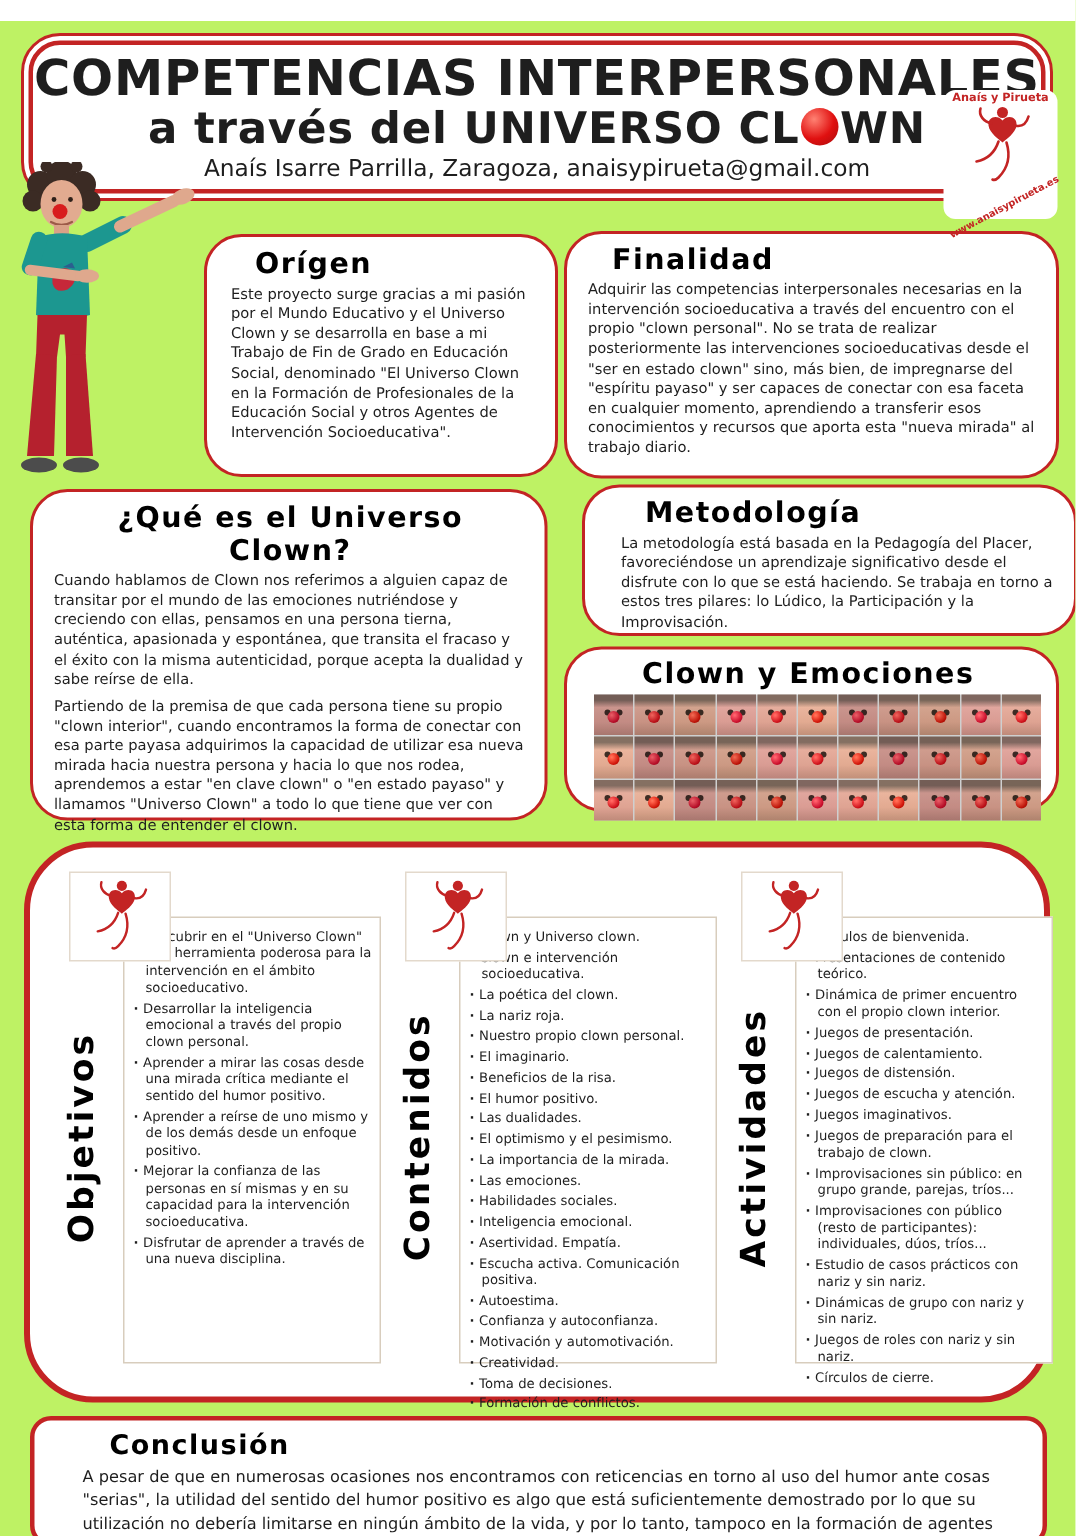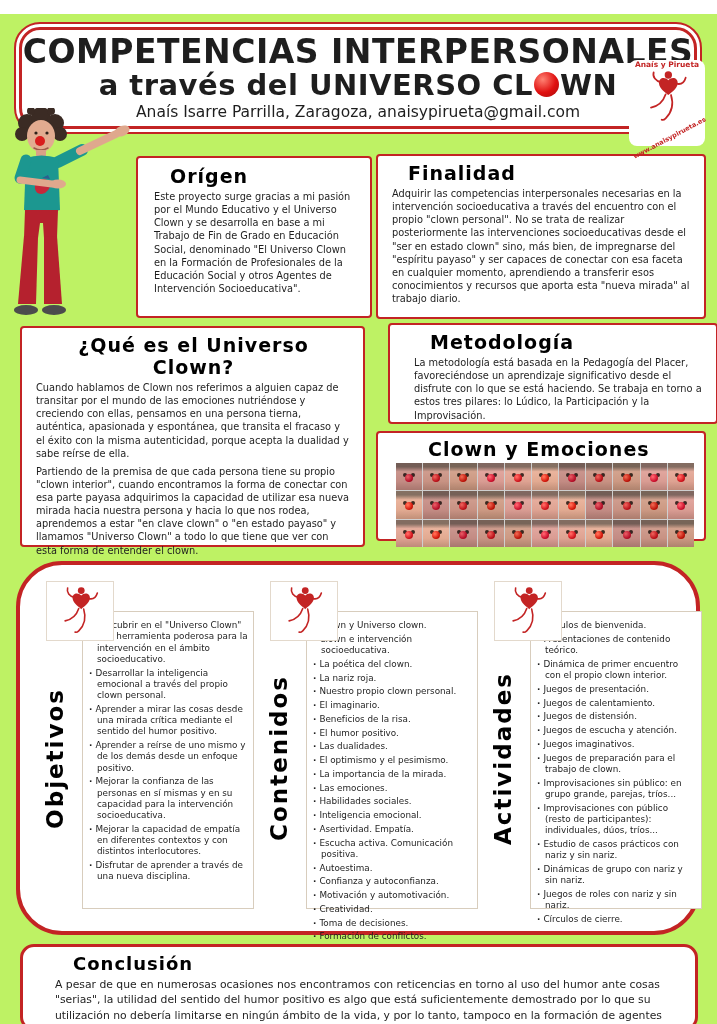--- a/index.html
+++ b/index.html
@@ -5,21 +5,21 @@
   :root{
     --red:#c32424;
     --ink:#1e1e1e;
   }
   *{box-sizing:border-box;margin:0;padding:0;}
   html,body{background:#ffffff;}
   body{font-family:"DejaVu Sans", sans-serif;color:var(--ink);}
   .poster{position:relative;width:717px;height:1024px;background:#bef264;overflow:hidden;margin:14px auto;}
 
   
-  .rbox{position:absolute;border:2.5px solid var(--red);border-radius:4px;background:#fff;}
+  .rbox{position:absolute;border:2.5px solid var(--red);border-radius:25px;background:#fff;}
   .hd{font-weight:800;letter-spacing:1px;font-size:19px;color:#000;margin-bottom:3px;}
   .bd{font-size:9.8px;line-height:1.34;color:var(--ink);}
 
   
   .title-box{position:absolute;left:14px;top:8px;width:688px;height:112px;
     border:2px solid var(--red);border-radius:26px;padding:3px;background:#fff;}
   .title-inner{width:100%;height:100%;border:3px solid var(--red);border-radius:21px;
     text-align:center;padding-top:5px;}
   .title-l1{font-size:33px;font-weight:900;letter-spacing:.5px;line-height:1.05;}
   .title-l2{font-size:29px;font-weight:900;letter-spacing:.5px;line-height:1.05;}
@@ -232,21 +232,20 @@
       <div class="v-label">
         <span>Objetivos</span>
       </div>
       <div class="list-box">
         <ul>
             <li>Descubrir en el "Universo Clown" una herramienta poderosa para la intervención en el ámbito socioeducativo.</li>
             <li>Desarrollar la inteligencia emocional a través del propio clown personal.</li>
             <li>Aprender a mirar las cosas desde una mirada crítica mediante el sentido del humor positivo.</li>
             <li>Aprender a reírse de uno mismo y de los demás desde un enfoque positivo.</li>
             <li>Mejorar la confianza de las personas en sí mismas y en su capacidad para la intervención socioeducativa.</li>
-            <li>Mejorar la capacidad de empatía en diferentes contextos y con distintos interlocutores.</li>
             <li>Disfrutar de aprender a través de una nueva disciplina.</li>
           </ul>
       </div>
     </div>
 
     <div class="col col2">
       <div class="icon-box">
         <svg width="40" height="52">
             <use href="#pirueta"></use>
           </svg>

